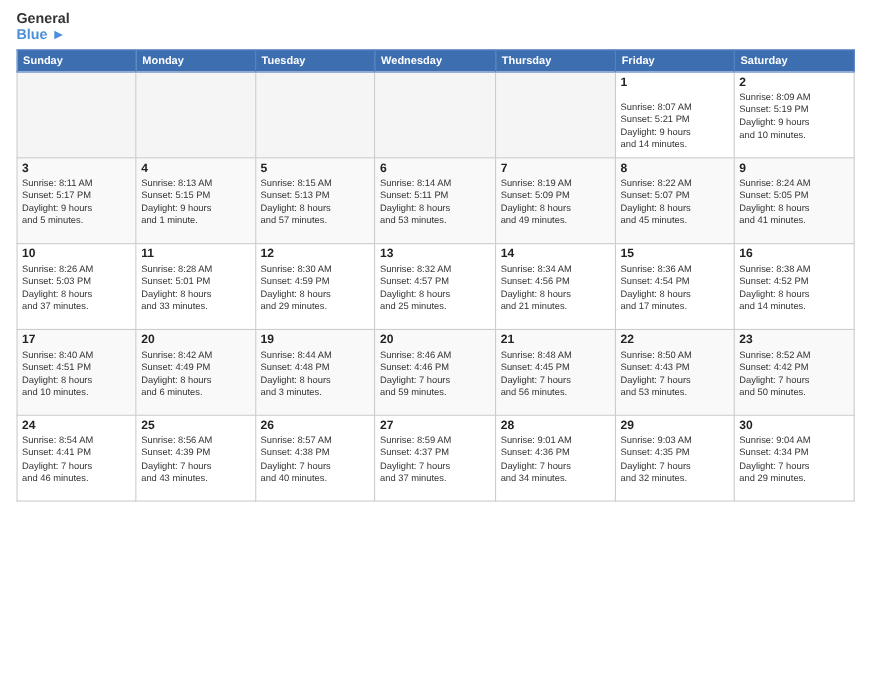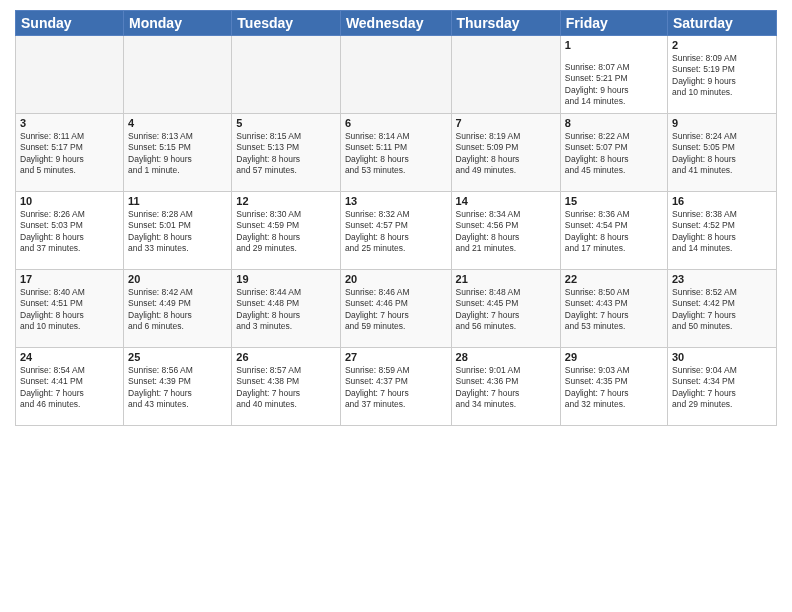--- a/index.html
+++ b/index.html
@@ -39,21 +39,21 @@
       color: #333;
       font-weight: normal;
     }
     .calendar {
       width: 100%;
       border-collapse: collapse;
     }
     .calendar th {
       background: #3d6eb0;
       color: #fff;
-      font-size: 14px;
+      font-size: 10px;
       padding: 4px 5px;
       text-align: left;
       font-weight: bold;
       border: 1px solid #5580c0;
     }
     .calendar td {
       vertical-align: top;
       border: 1px solid #ccc;
       padding: 3px 4px;
       width: 113px;
@@ -78,20 +78,32 @@
     .day-info {
       font-size: 8.5px;
       line-height: 1.35;
       color: #333;
     }
   </style>
 </head>
 <body>
 
 <div class="page">
+  <div class="header-area">
+    <div class="logo">
+  <div style="display:flex;flex-direction:column;line-height:1.1;">
+    <span style="font-size:13px;font-weight:bold;color:#333;">General</span>
+    <span style="font-size:13px;font-weight:bold;color:#4a90d9;">Blue ►</span>
+  </div>
+</div>
+    <div class="title-area">
+      <div class="month-title"></div>
+      <div class="location"></div>
+    </div>
+  </div>
 
   <table class="calendar">
     <thead>
       <tr>
       <th>Sunday</th>
           <th>Monday</th>
           <th>Tuesday</th>
           <th>Wednesday</th>
           <th>Thursday</th>
           <th>Friday</th>

